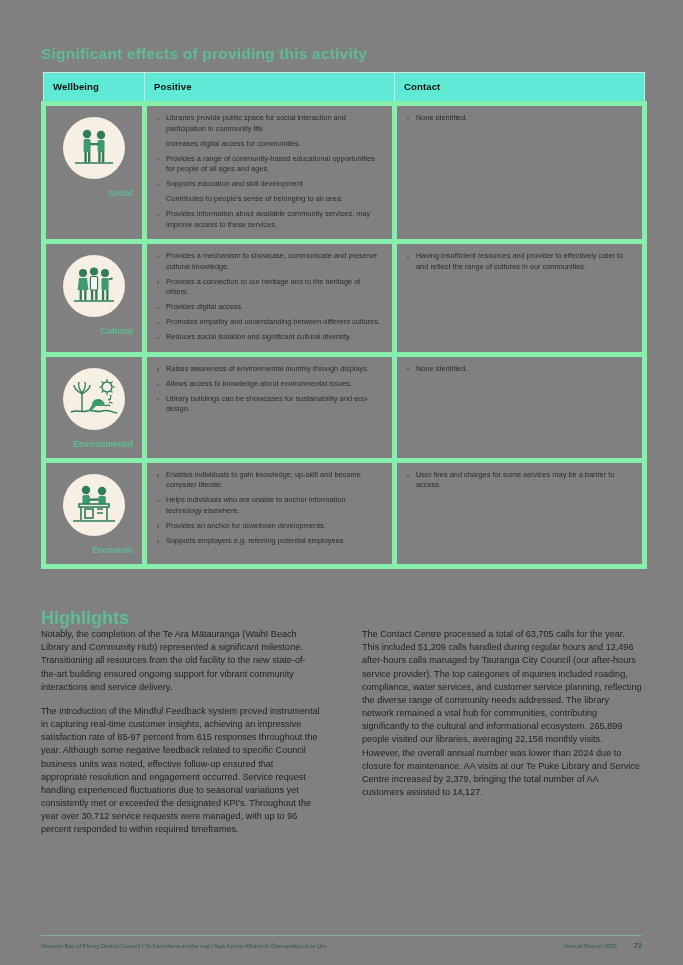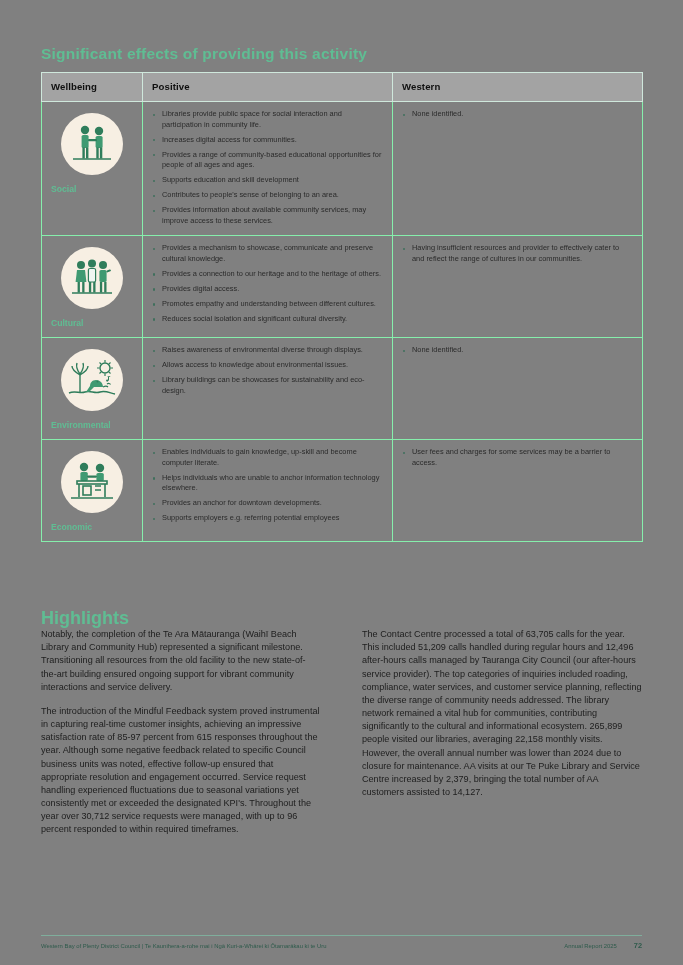--- a/index.html
+++ b/index.html
@@ -19,38 +19,38 @@
     letter-spacing:.2px;
   }
 
   
   table.effects{
     position:absolute;left:41px;top:68px;
     width:601px;border-collapse:collapse;
     table-layout:fixed;
   }
   table.effects th{
-    background:#a3a3a3;color:#101010;
+    background:#5eead4;color:#101010;
     font-size:9.6px;font-weight:700;
     text-align:left;
     padding:8px 9px 9px 9px;
     border:1px solid #cfe8dc;
     letter-spacing:.1px;
   }
   table.effects td{
-    border:1px solid #86efac;
+    border:5px solid #86efac;
     vertical-align:top;
     padding:7px 9px 9px 9px;
     background:transparent;
   }
   col.c1{width:101px}
   col.c2{width:250px}
   col.c3{width:250px}
 
-  .wb-cell{text-align:left;padding-top:11px !important;}
+  .wb-cell{text-align:right;padding-top:11px !important;}
   .icon-circle{
     width:62px;height:62px;border-radius:50%;
     background:#f7efe3;margin:0 auto;
     display:flex;align-items:center;justify-content:center;
     overflow:hidden;
   }
   .wb-label{
     margin-top:9px;font-size:8.6px;font-weight:700;color:#5fbd93;
   }
 
@@ -113,21 +113,21 @@
   <table class="effects">
     <colgroup>
         <col class="c1">
         <col class="c2">
         <col class="c3">
       </colgroup>
     <thead>
       <tr>
         <th>Wellbeing</th>
         <th>Positive</th>
-        <th>Western</th>
+        <th>Contact</th>
       </tr>
     </thead>
     <tbody>
 
       <tr>
         <td class="wb-cell">
           <div class="icon-circle">
             <svg width="58" height="58" viewBox="0 0 58 58">
               <g fill="none" stroke="#2f7d5b" stroke-width="1.6">
                 <line x1="10" y1="44" x2="48" y2="44"></line>
@@ -231,21 +231,21 @@
                 <circle cx="34.5" cy="30.5" r="1"></circle>
                 <path d="M45 25.5h1v4h-1zM44.6 25.2h2.6v.9h-2.6z"></path>
                 <circle cx="44.2" cy="29.6" r="1.1"></circle>
               </g>
             </svg>
           </div>
           <div class="wb-label">Environmental</div>
         </td>
         <td>
           <ul class="blist">
-            <li>Raises awareness of environmental diverse through displays.</li>
+            <li>Raises awareness of environmental monthly through displays.</li>
             <li>Allows access to knowledge about environmental issues.</li>
             <li>Library buildings can be showcases for sustainability and eco-design.</li>
           </ul>
         </td>
         <td>
           <ul class="blist">
             <li>None identified.</li>
           </ul>
         </td>
       </tr>

